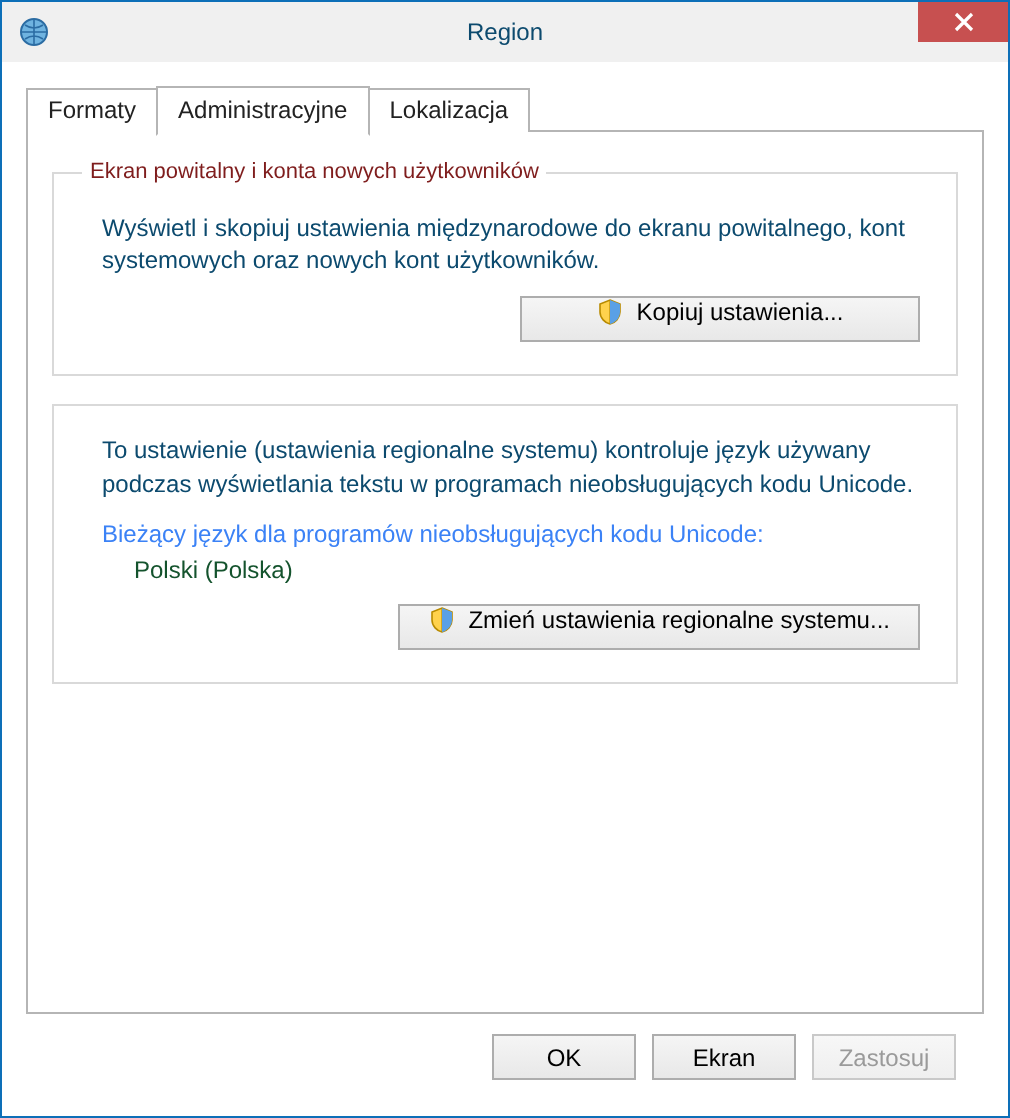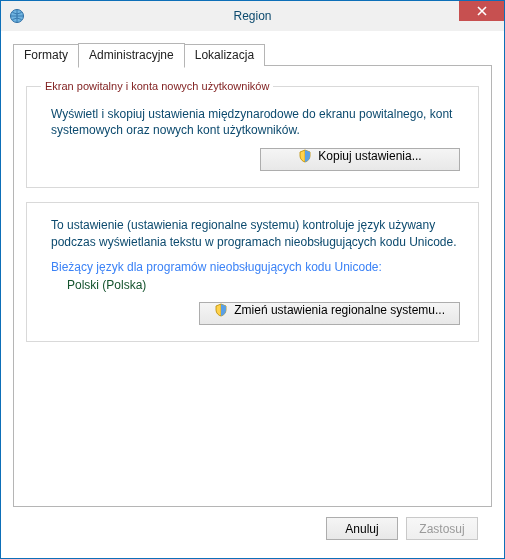--- a/index.html
+++ b/index.html
@@ -226,18 +226,19 @@
               </svg>
             </span>
             <span>Zmień ustawienia regionalne systemu...</span>
           </button>
         </div>
       </fieldset>
 
     </div>
 
     <div class="footer">
-      <button class="fbtn">Anuluj</button>
+      <button class="fbtn">OK</button>
+      <button class="fbtn">Ekran</button>
       <button class="fbtn disabled">Zastosuj</button>
     </div>
 
   </div>
 </div>
 
 </body></html>

